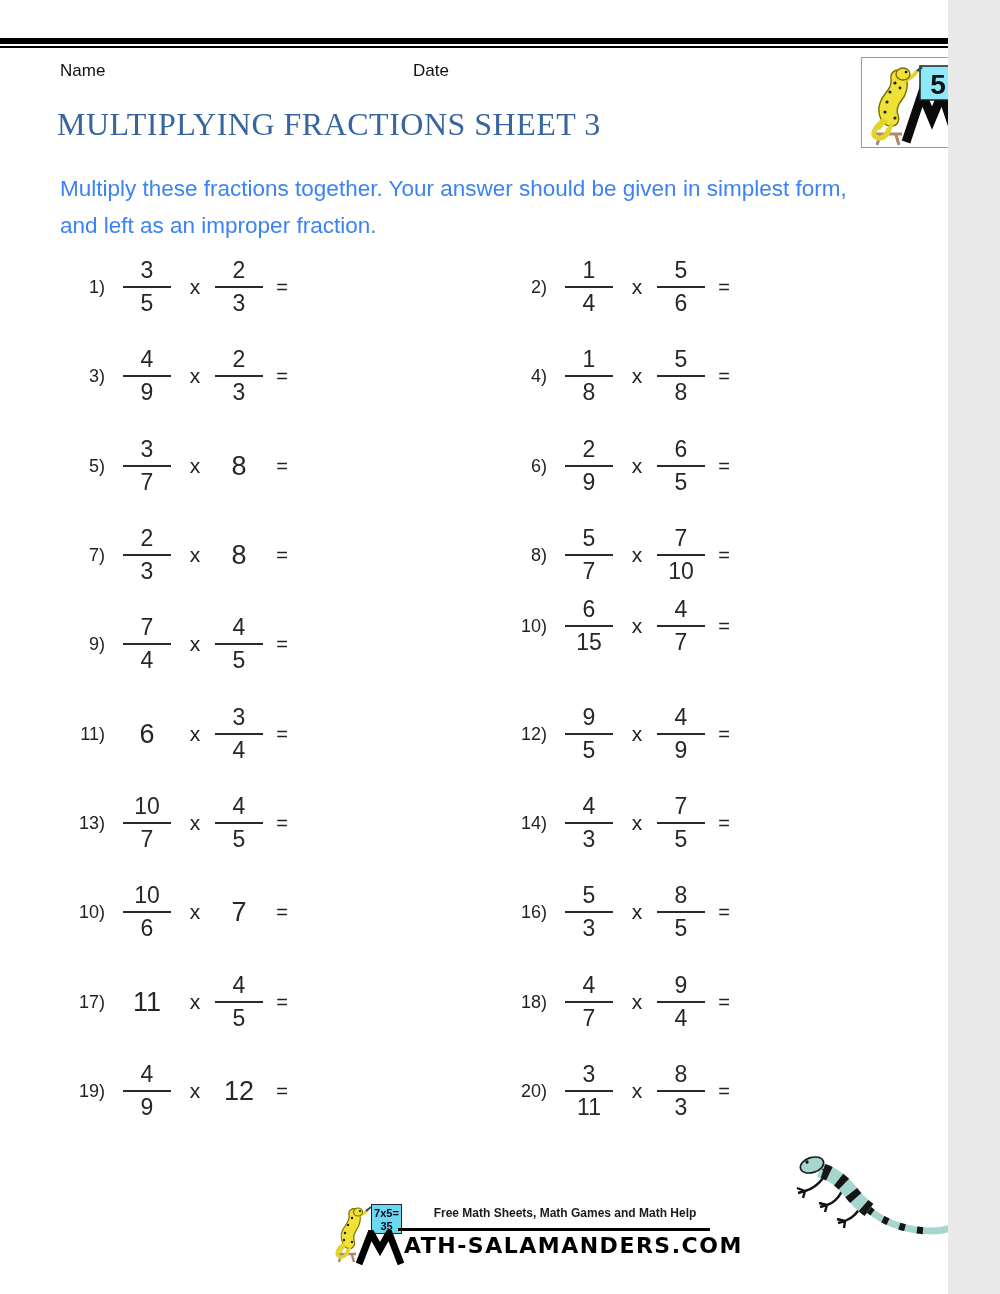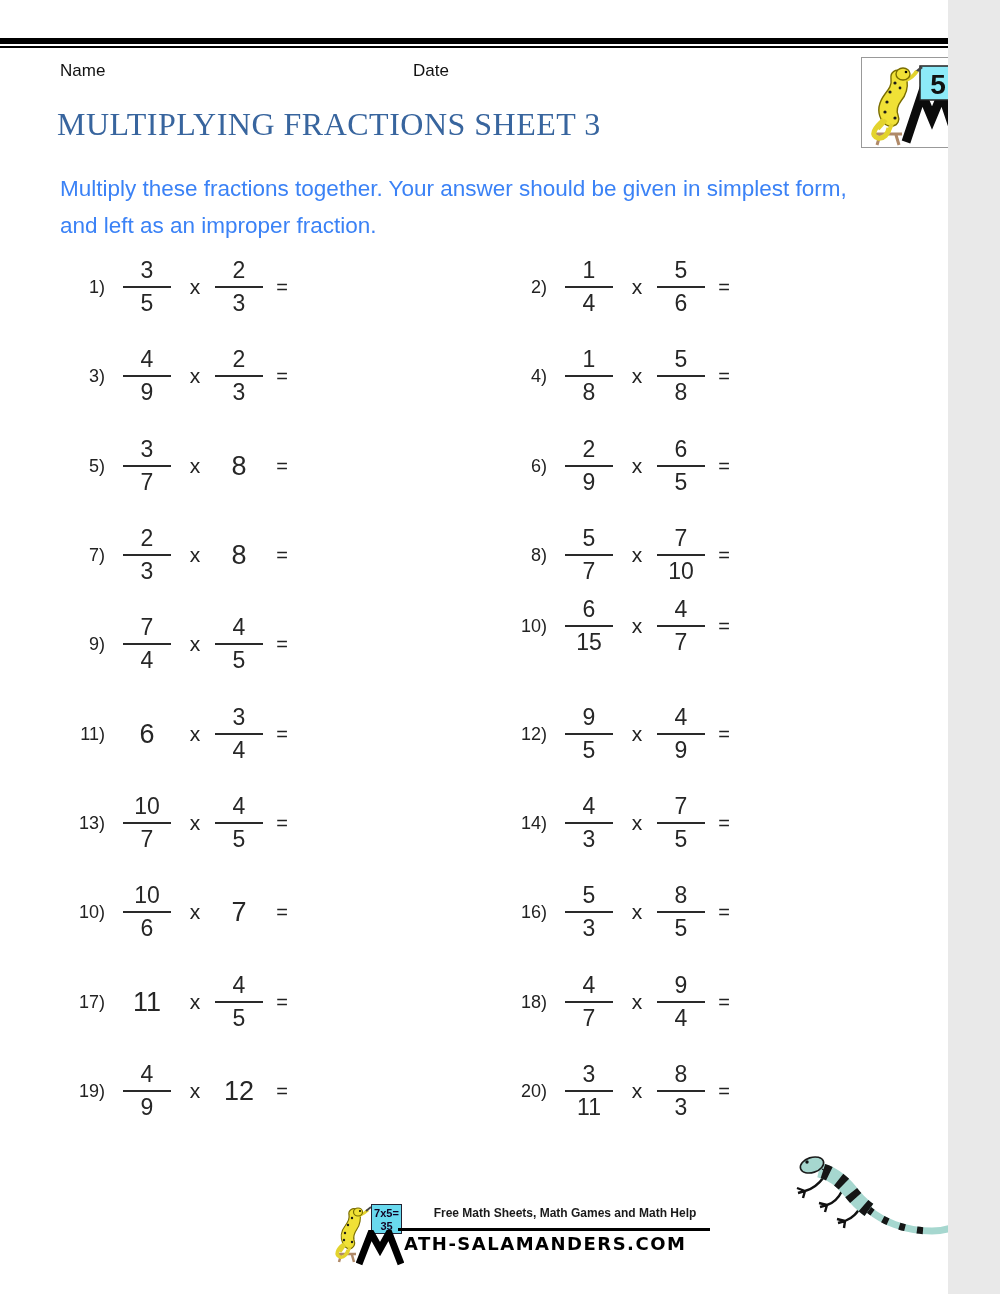--- a/index.html
+++ b/index.html
@@ -44,21 +44,21 @@
   .brand { position:absolute; left:330px; top:1198px; width:392px; height:74px; }
   .brand-sala { position:absolute; left:0; top:4px; }
   .brand-board { position:absolute; left:41px; top:6px; width:31px; height:30px; background:#69d9ee;
     border:1.5px solid #223; color:#102; font-size:11px; font-weight:bold; line-height:1.15;
     text-align:center; padding-top:2px; }
   .tagline { position:absolute; left:78px; top:8px; width:314px; text-align:center;
     font-size:12px; font-weight:bold; color:#1a1a1a; white-space:nowrap; }
   .brand-line { position:absolute; left:68px; top:30px; width:312px; height:2.5px; background:#000; }
   .brand-m { position:absolute; left:26px; top:32px; }
   .site { position:absolute; left:74px; top:35px; font-family:"DejaVu Sans", sans-serif;
-    font-size:18px; font-weight:bold; color:#000; letter-spacing:1.5px; white-space:nowrap; }
+    font-size:22px; font-weight:bold; color:#000; letter-spacing:1.5px; white-space:nowrap; }
 
   .gecko { position:absolute; left:786px; top:1143px; }
 </style>
 </head>
 <body>
 
 <div class="page">
 
   <div class="toprule"></div>
 

